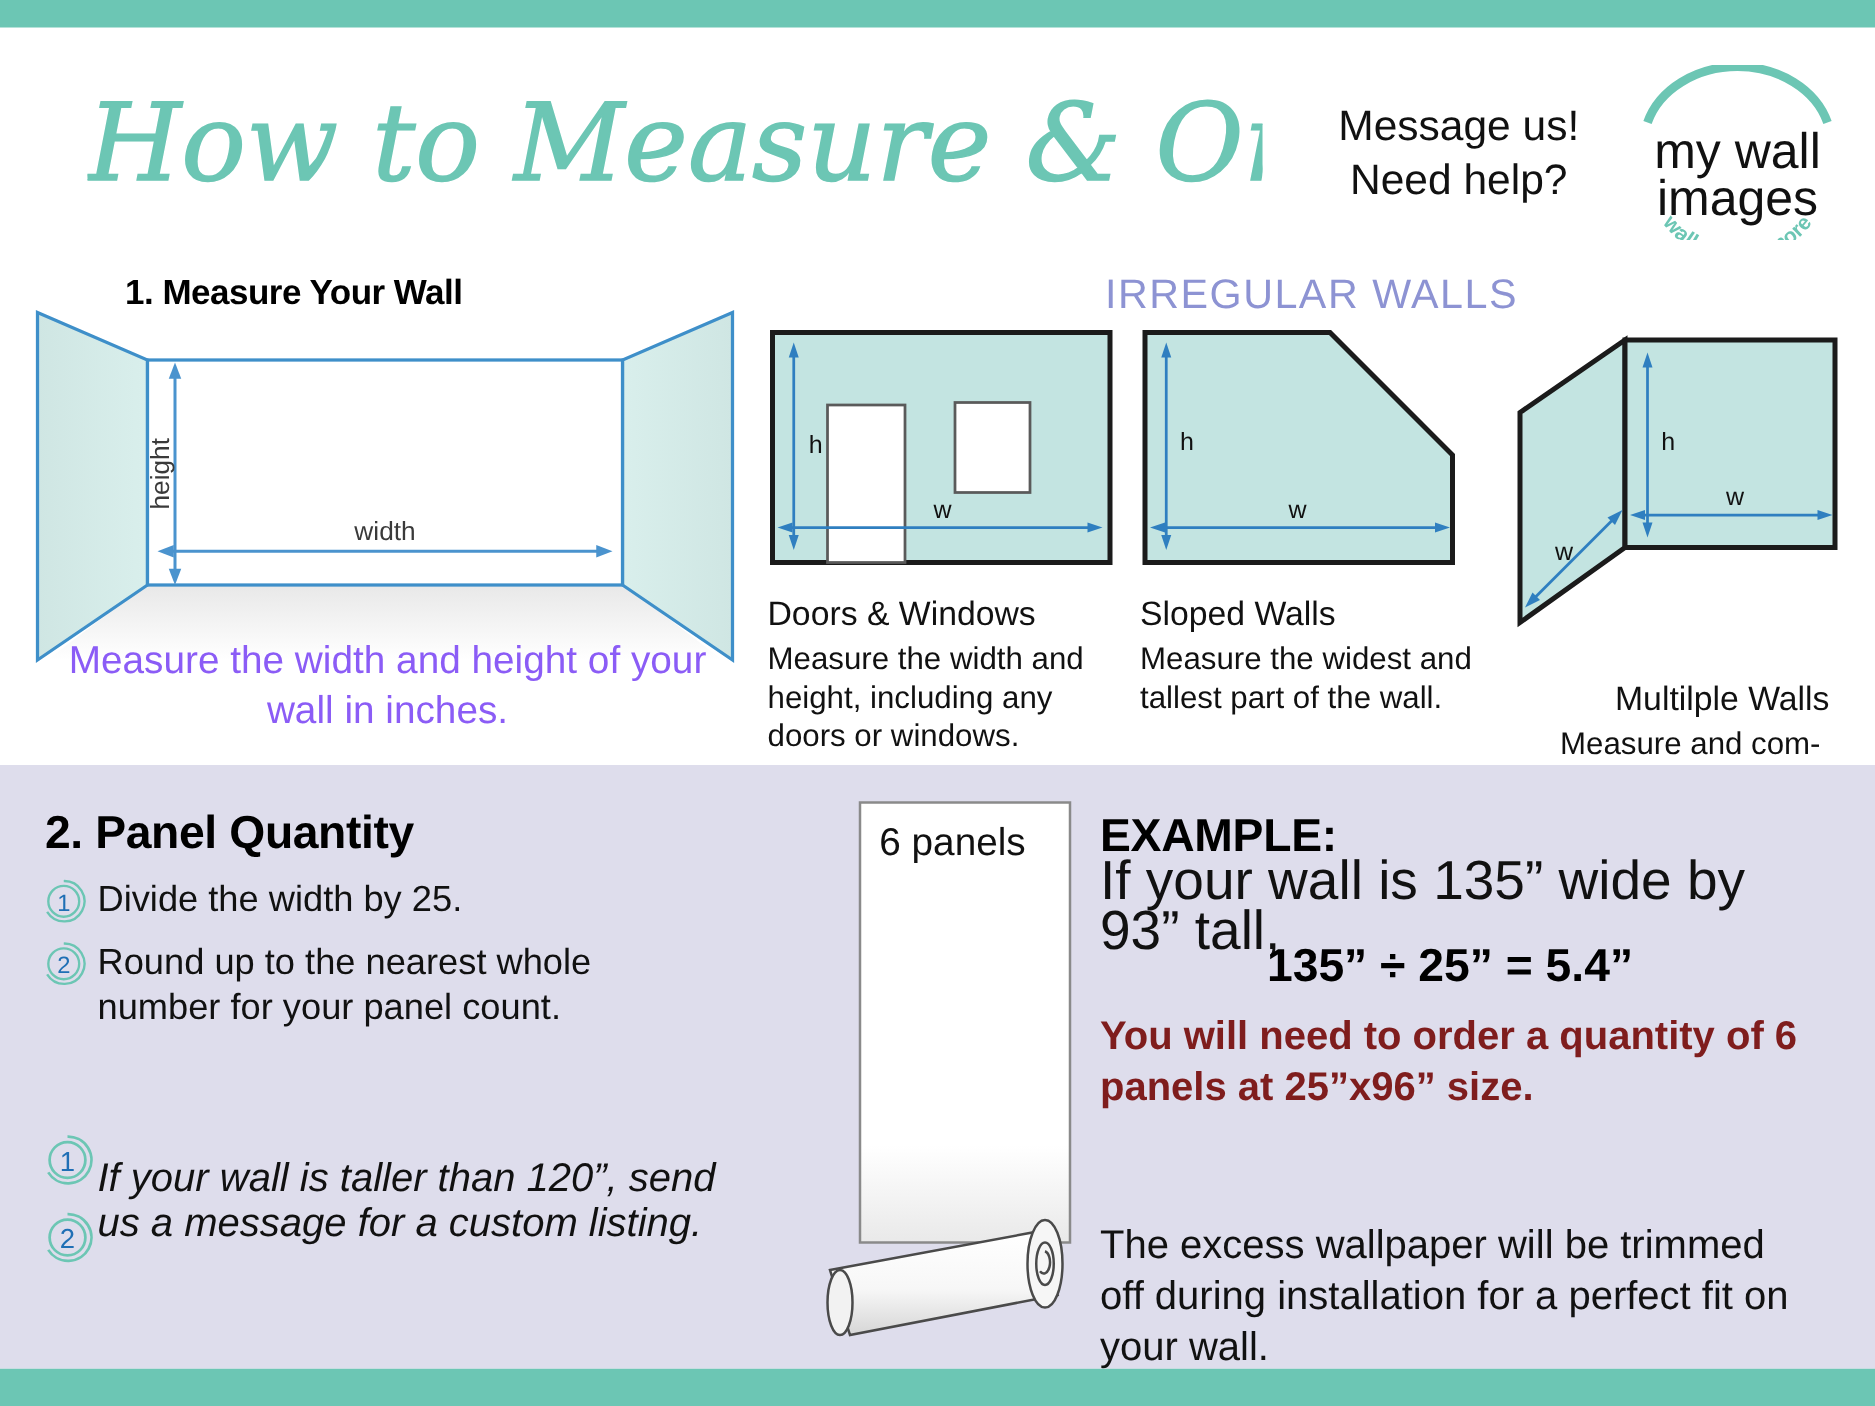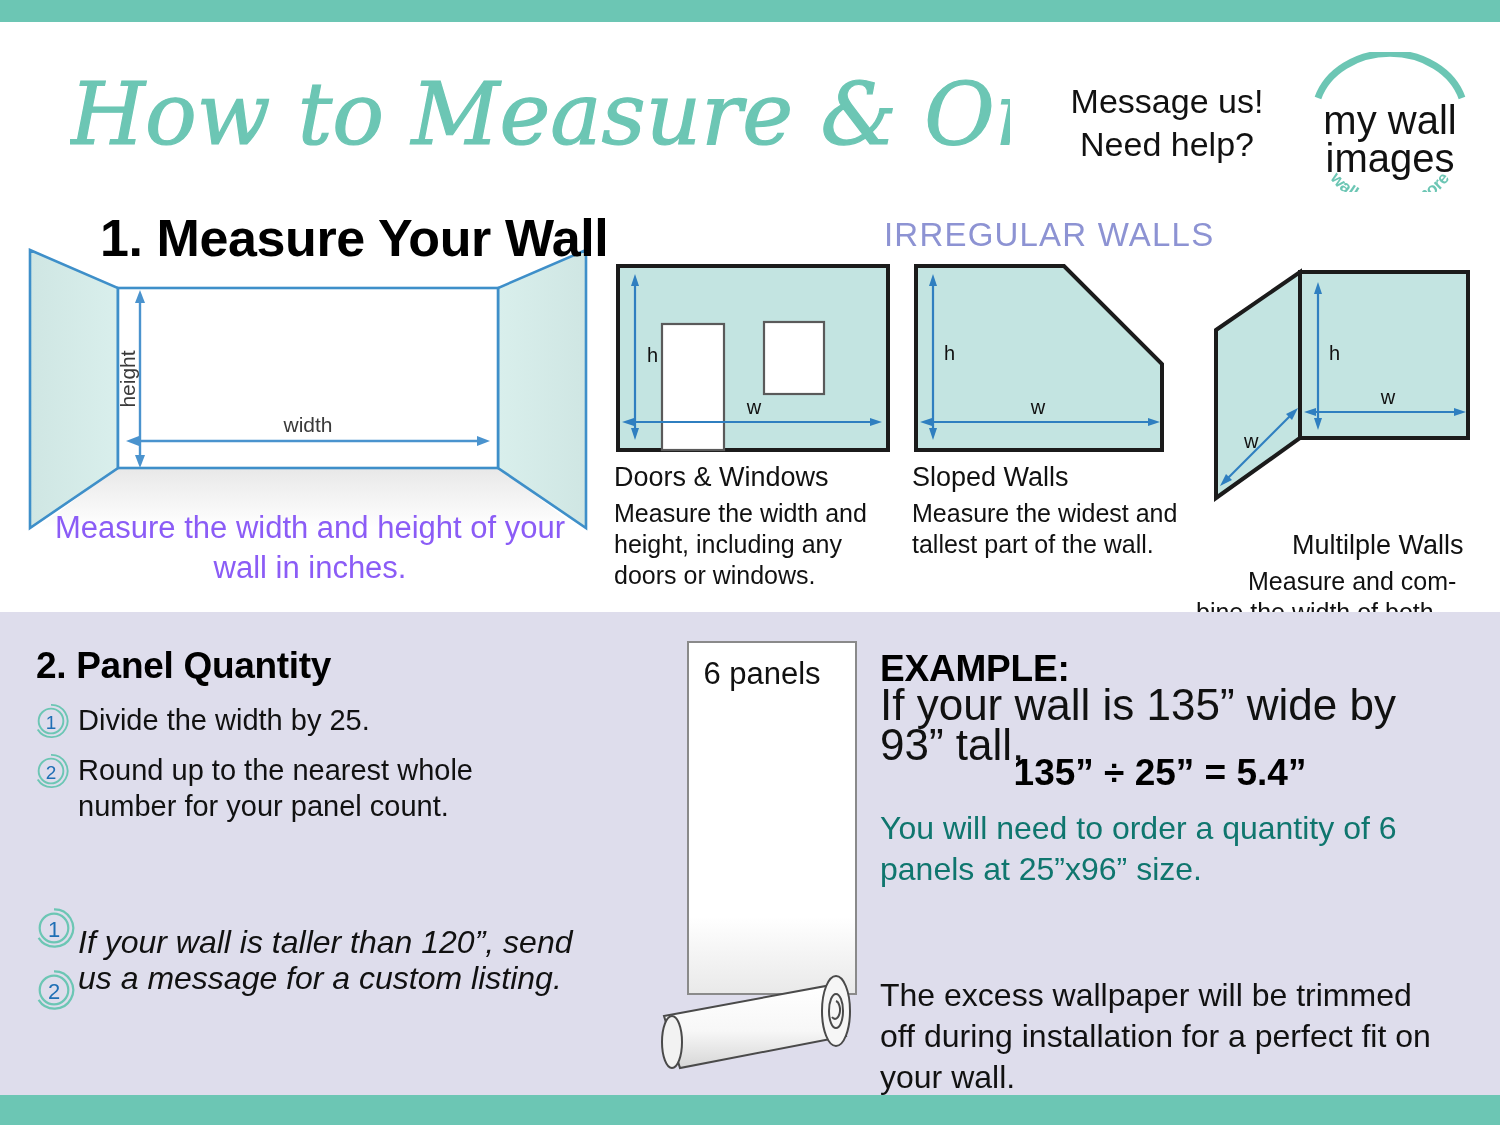--- a/index.html
+++ b/index.html
@@ -35,40 +35,40 @@
     font-size: 34px; line-height: 43px; font-weight: 400; color: #111;
   }
 
   .logo {
     position: absolute; left: 1300px; top: 52px; width: 180px; height: 140px;
   }
   .logo svg { display:block; width:100%; height:100%; }
 
   
   .sec1-title {
-    position: absolute; left: 100px; top: 208px;
-    font-size: 52px; font-weight: bold; letter-spacing: -0.4px; color:#000;
+    position: absolute; left: 100px; top: 218px;
+    font-size: 28px; font-weight: bold; letter-spacing: -0.4px; color:#000;
   }
   .room { position: absolute; left: 8px; top: 228px; width: 600px; height: 330px; }
   .room svg { display:block; width:100%; height:100%; }
   .sec1-caption {
     position: absolute; left: 40px; top: 508px; width: 540px;
     text-align: center; font-size: 31px; line-height: 40px; color:#8b5cf6;
   }
 
   
   .irr-heading {
     position: absolute; left: 884px; top: 216px;
     font-size: 33px; letter-spacing: 1.2px; color:#8D93D3; font-weight: 400;
   }
   .irr-col { position: absolute; }
   .irr-fig { position: relative; }
   .irr-fig svg { display:block; }
   .irr-name {
-    font-size: 27px; color:#111; margin-top: 6px; line-height: 34px;
+    font-size: 27px; color:#111; margin-top: 20px; line-height: 34px;
   }
   .irr-desc {
     font-size: 25px; color:#111; line-height: 31px; margin-top: 4px;
   }
 
   .col-doors { left: 614px; top: 262px; width: 290px; }
   .col-slope { left: 912px; top: 262px; width: 280px; }
   .col-multi { left: 1196px; top: 262px; width: 300px; }
   .col-multi .irr-name { margin-left: 96px; }
   .col-multi .irr-desc { margin-left: 0px; }
@@ -121,21 +121,21 @@
   .ex-line1 {
     position: absolute; left: 880px; top: 685px; width: 580px;
     font-size: 44px; line-height: 40px; color:#111;
   }
   .ex-eq {
     position: absolute; left: 880px; top: 752px; width: 560px;
     text-align: center; font-size: 37px; font-weight: bold; color:#000;
   }
   .ex-line2 {
     position: absolute; left: 880px; top: 808px; width: 580px;
-    font-size: 32px; line-height: 41px; color:#0f766e;
+    font-size: 32px; line-height: 41px; color:#7f1d1d;font-weight:bold;
   }
   .ex-line3 {
     position: absolute; left: 880px; top: 975px; width: 570px;
     font-size: 32px; line-height: 41px; color:#111;
   }
 </style>
 </head>
 <body>
 
 <div class="page">

